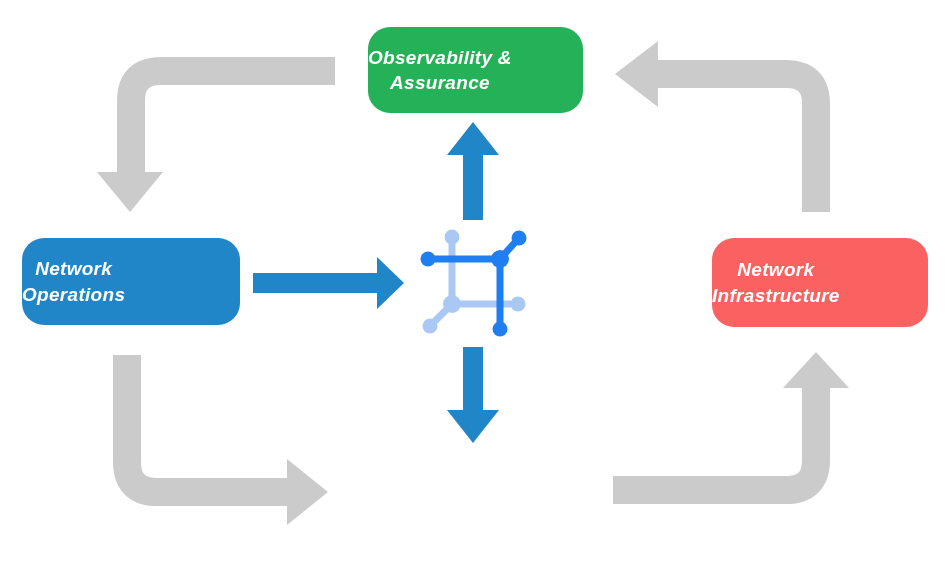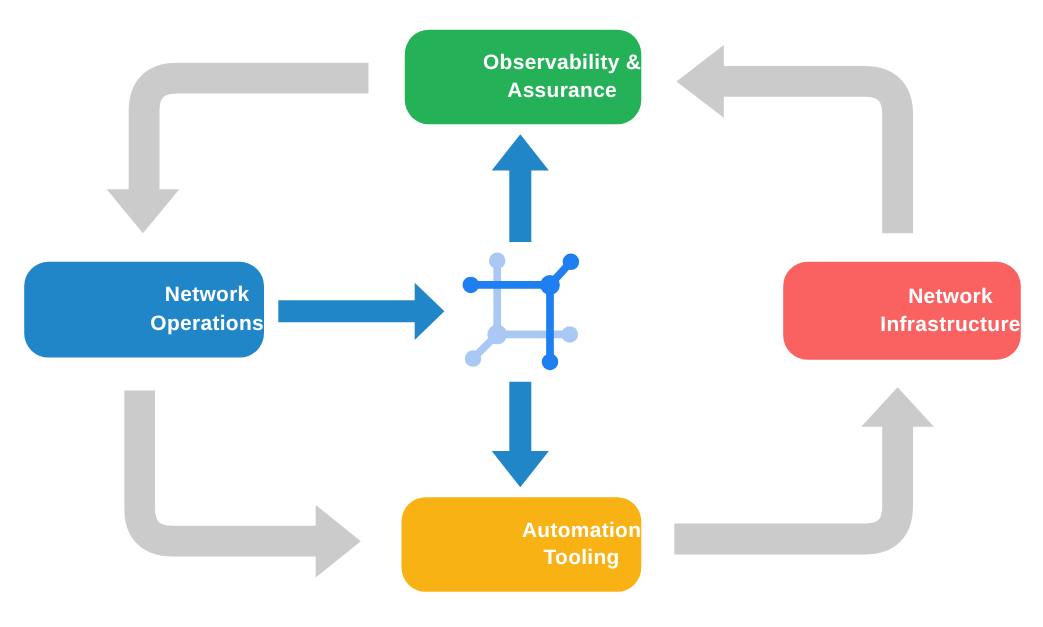--- a/index.html
+++ b/index.html
@@ -18,26 +18,27 @@
   .arrow-layer {
     position: absolute;
     left: 0; top: 0;
     width: 948px; height: 570px;
   }
   .node {
     position: absolute;
     border-radius: 22px;
     display: flex;
     align-items: center;
-    justify-content: flex-end;
+    justify-content: flex-start;
     text-align: center;
     color: #ffffff;
     font-size: 19px;
     font-weight: 600;
     letter-spacing: 0.3px;
+    font-style: italic;
   }
   .node-label {
     white-space: pre-line;
     line-height: 1.32;
   }
   #node-observability { left: 368px; top: 27px;  width: 215px; height: 86px; }
   #node-operations    { left: 22px;  top: 238px; width: 218px; height: 87px; }
   #node-infrastructure{ left: 712px; top: 238px; width: 216px; height: 89px; }
   #node-automation    { left: 365px; top: 452px; width: 218px; height: 86px; }
 </style>
@@ -115,18 +116,14 @@
   <div class="node" id="node-operations" style="background-color: rgb(33, 134, 199);">
     <span class="node-label">Network
 Operations</span>
   </div>
 
   <div class="node" id="node-infrastructure" style="background-color: rgb(250, 97, 97);">
     <span class="node-label">Network
 Infrastructure</span>
   </div>
 
-  <div class="node" id="node-automation" style="background-color: rgb(249, 178, 19);">
-    <span class="node-label">Automation
-Tooling</span>
-  </div>
 
 </div>
 
 </body></html>

